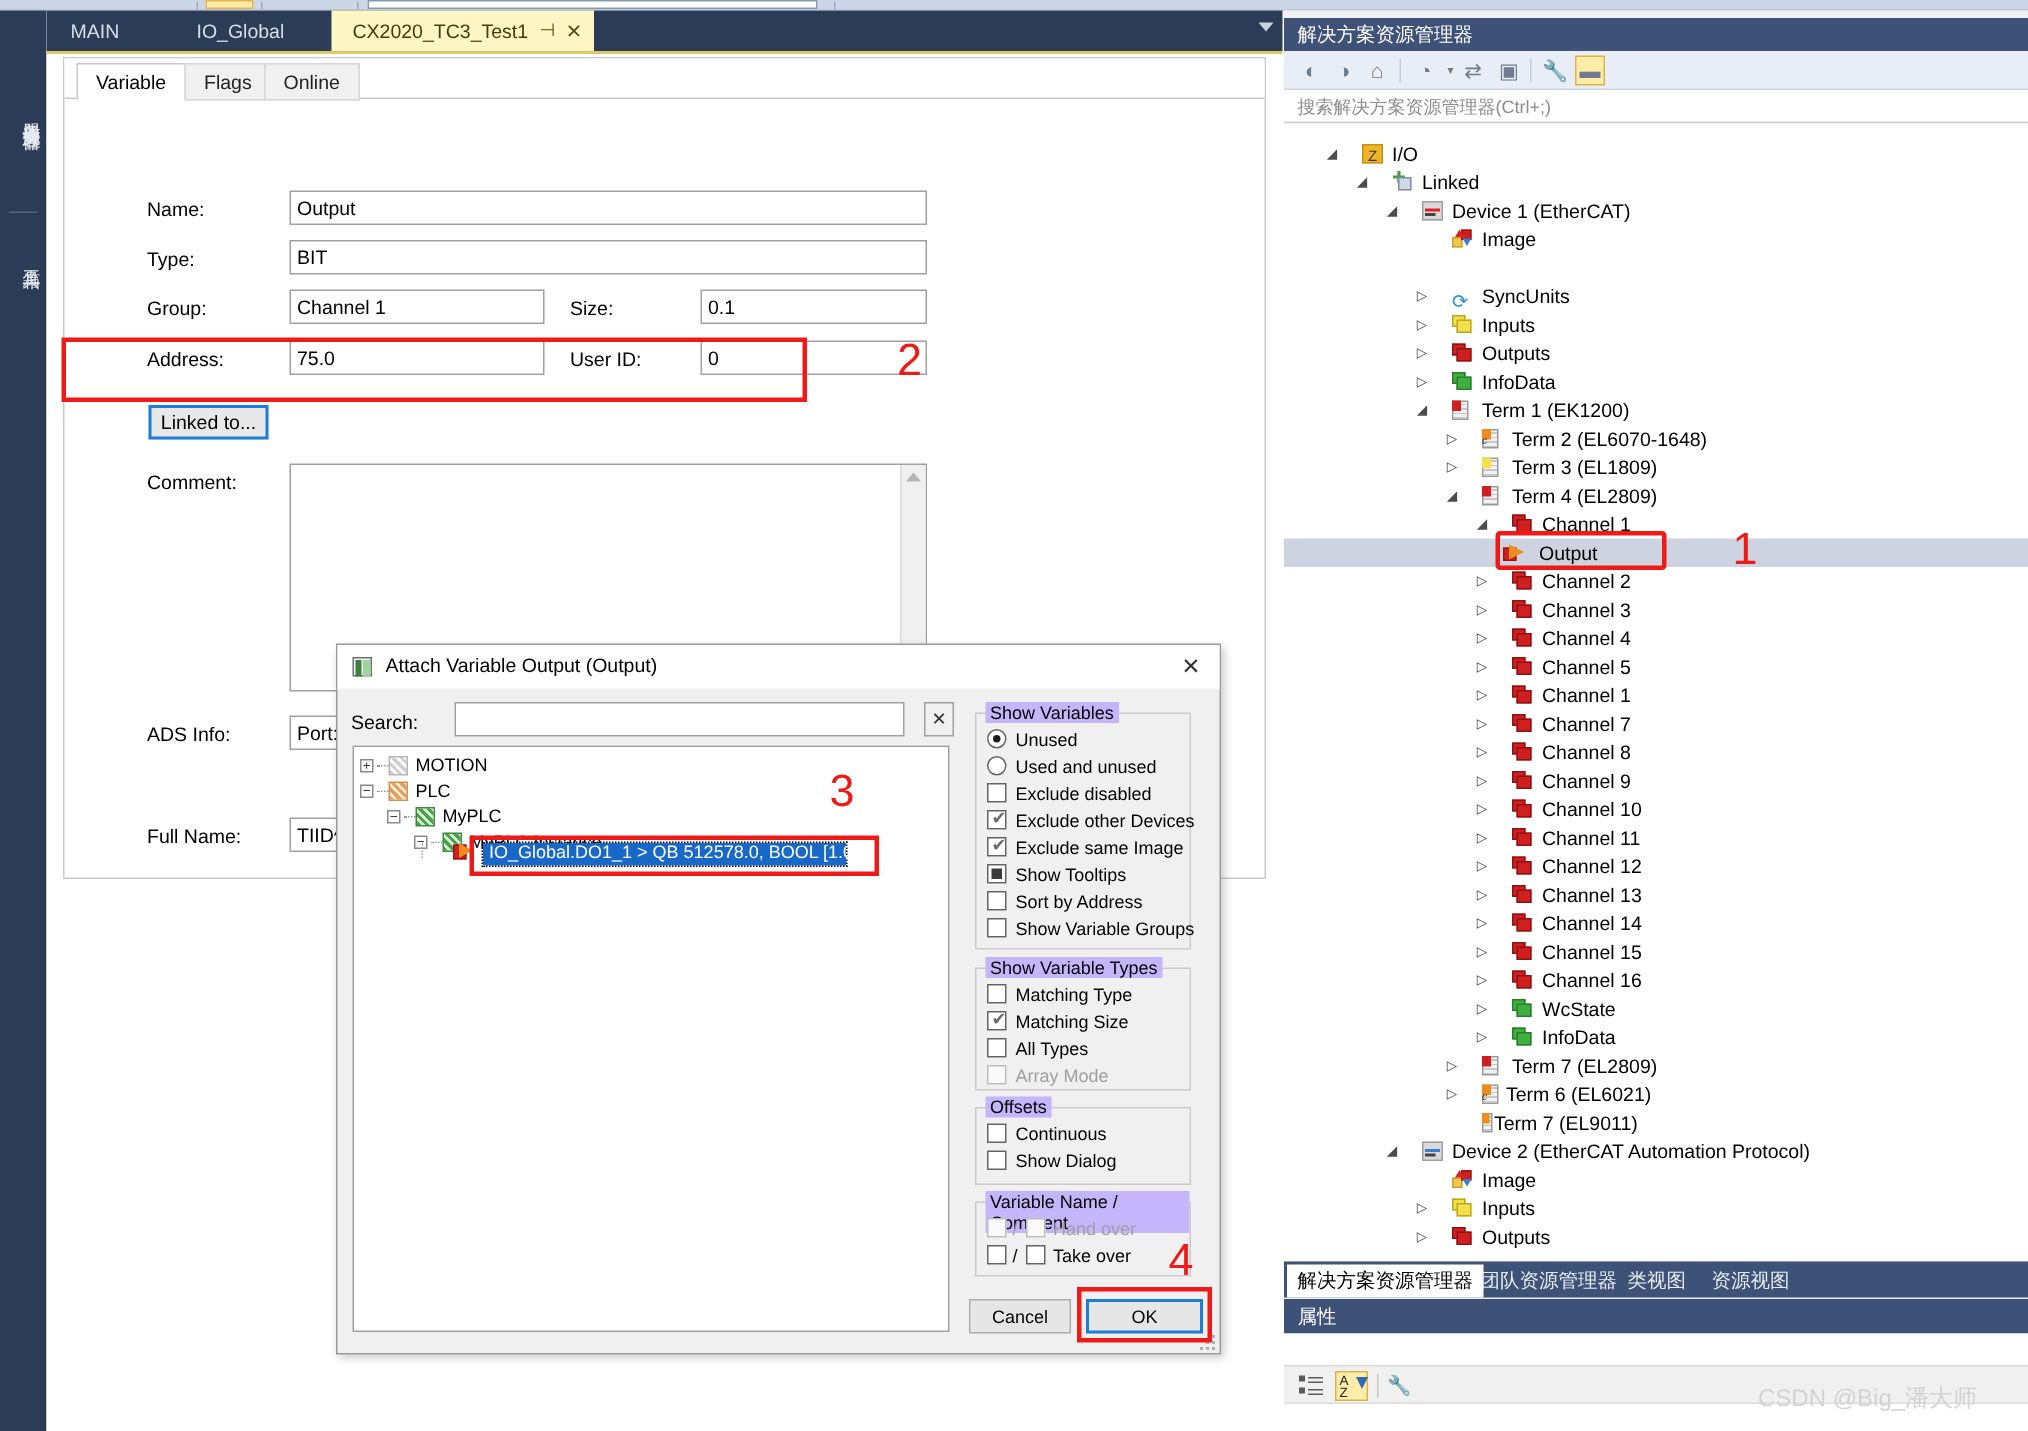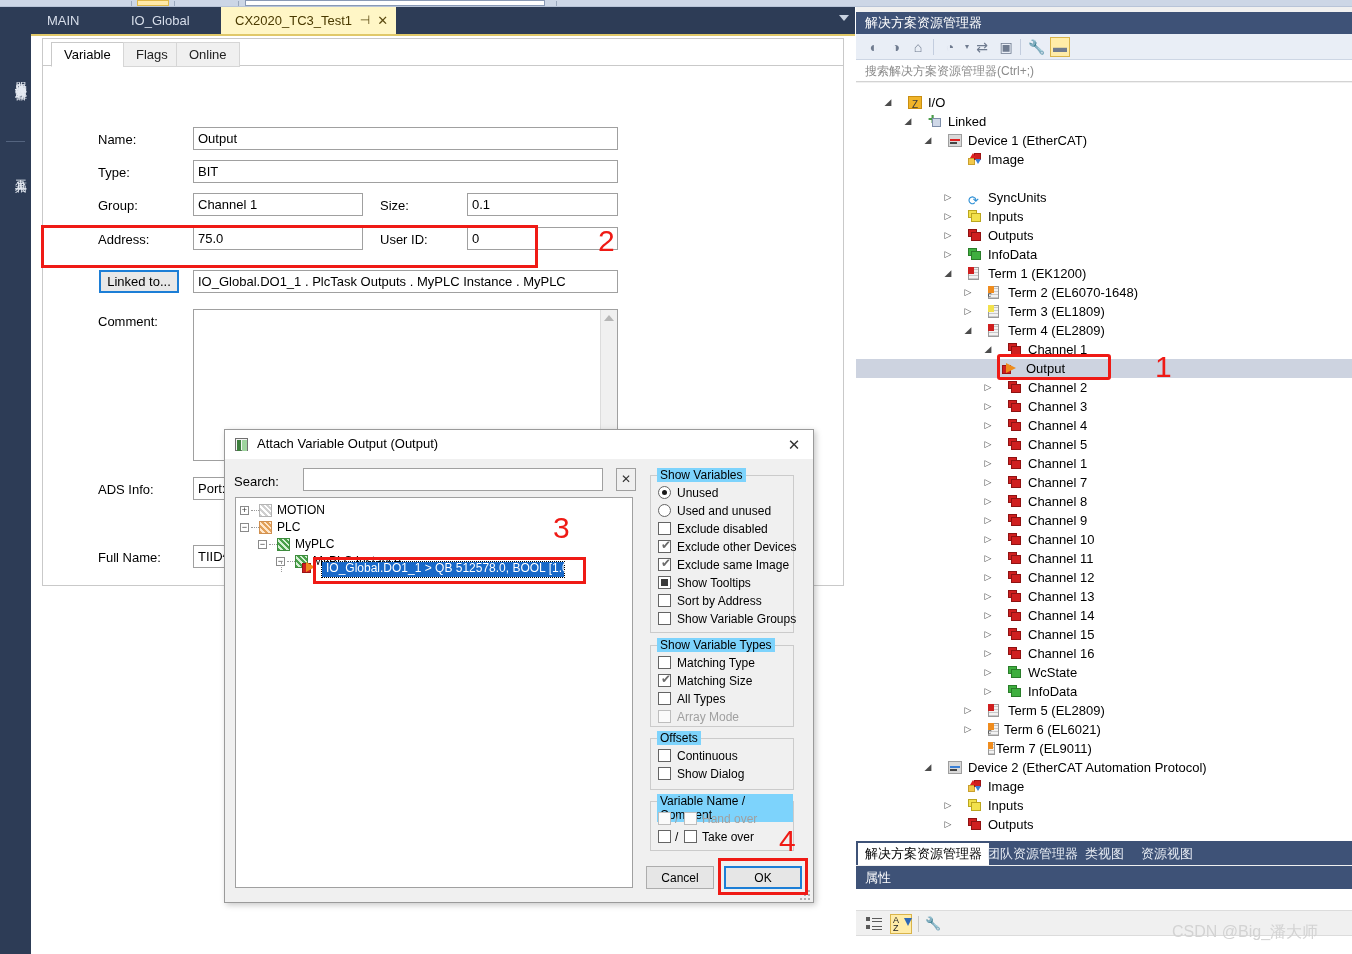--- a/index.html
+++ b/index.html
@@ -280,21 +280,21 @@
     position: absolute; left: 4px; top: 2px; width: 0; height: 0;
     border-top: 5px solid transparent; border-bottom: 5px solid transparent;
     border-left: 9px solid #ef8c1e;
   }
 
   
   .grp {
     position: absolute; border: 1px solid #cbcbcb; background: transparent;
   }
   .grp-title {
-    position: absolute; top: -8px; left: 6px; background: #7dd3fc;
+    position: absolute; top: -8px; left: 6px; background: #c4b5fd;
     padding: 0 3px; font-size: 12px; color: #000;
   }
   .opt {
     position: absolute; height: 18px; line-height: 18px; font-size: 12px;
     color: #000; white-space: nowrap; cursor: pointer;
   }
   .opt.dis { color: #a0a0a0; cursor: default; }
   .cb {
     position: absolute; left: 0; top: 2px; width: 13px; height: 13px;
     background: #ffffff; border: 1px solid #646464;
@@ -554,21 +554,20 @@
     <div class="flabel" id="lbl-size">Size:</div>
     <input class="finput" id="inp-size" readonly="" value="0.1" style="">
 
     <div class="flabel" id="lbl-address">Address:</div>
     <input class="finput" id="inp-address" readonly="" value="75.0" style="">
 
     <div class="flabel" id="lbl-userid">User ID:</div>
     <input class="finput" id="inp-userid" readonly="" value="0" style="">
 
     <button id="btn-linkedto">Linked to...</button>
-    <input class="finput" id="inp-linkedto" readonly="" value="IO_Global.DO1_1 . PlcTask Outputs . MyPLC Instance . MyPLC" style="">
 
     <div class="flabel" id="lbl-comment">Comment:</div>
     <div id="ta-comment">
       <div class="sbar">
         <div class="sb-up"></div>
         <div class="sb-dn"></div>
       </div>
     </div>
 
     <div class="flabel" id="lbl-adsinfo">ADS Info:</div>
@@ -1020,21 +1019,21 @@
         </div>
       <div class="tlabel" style="left:172px">InfoData</div>
     </div>
 
     <div class="trow" style="top:618px">
       <div class="tarrow" style="left:106px">▷</div>
       <div class="tico ic-term" style="left:132px">
         <i class="body"></i>
           <i class="tip" style="background:#cf1f1f"></i>
       </div>
-      <div class="tlabel" style="left:152px">Term 5 (EL2809)</div>
+      <div class="tlabel" style="left:152px">Term 7 (EL2809)</div>
     </div>
 
     <div class="trow" style="top:637px">
       <div class="tarrow" style="left:106px">▷</div>
       <div class="tico ic-term" style="left:132px">
         <i class="body"></i>
           <i class="tip" style="background:#ef8c1e"></i>
           <i class="lbl">c</i>
       </div>
       <div class="tlabel" style="left:148px">Term 6 (EL6021)</div>

